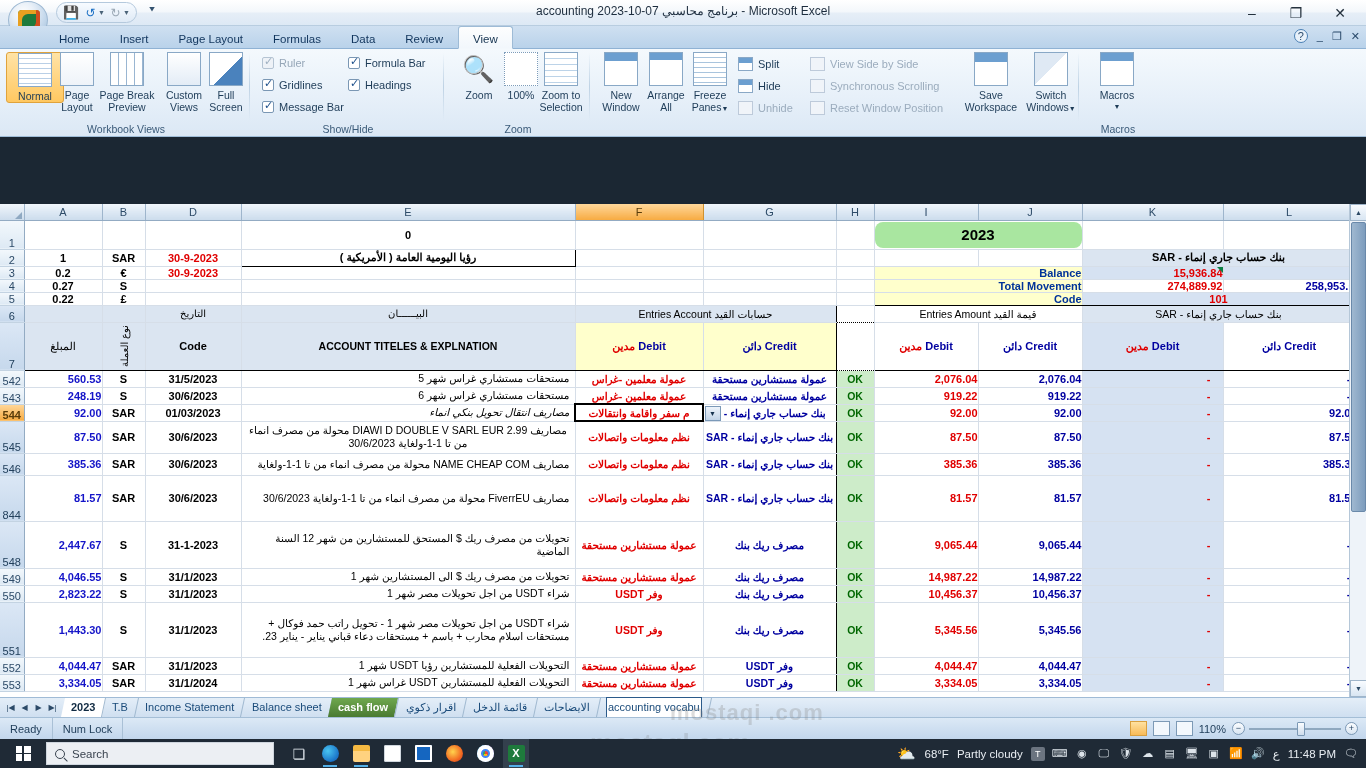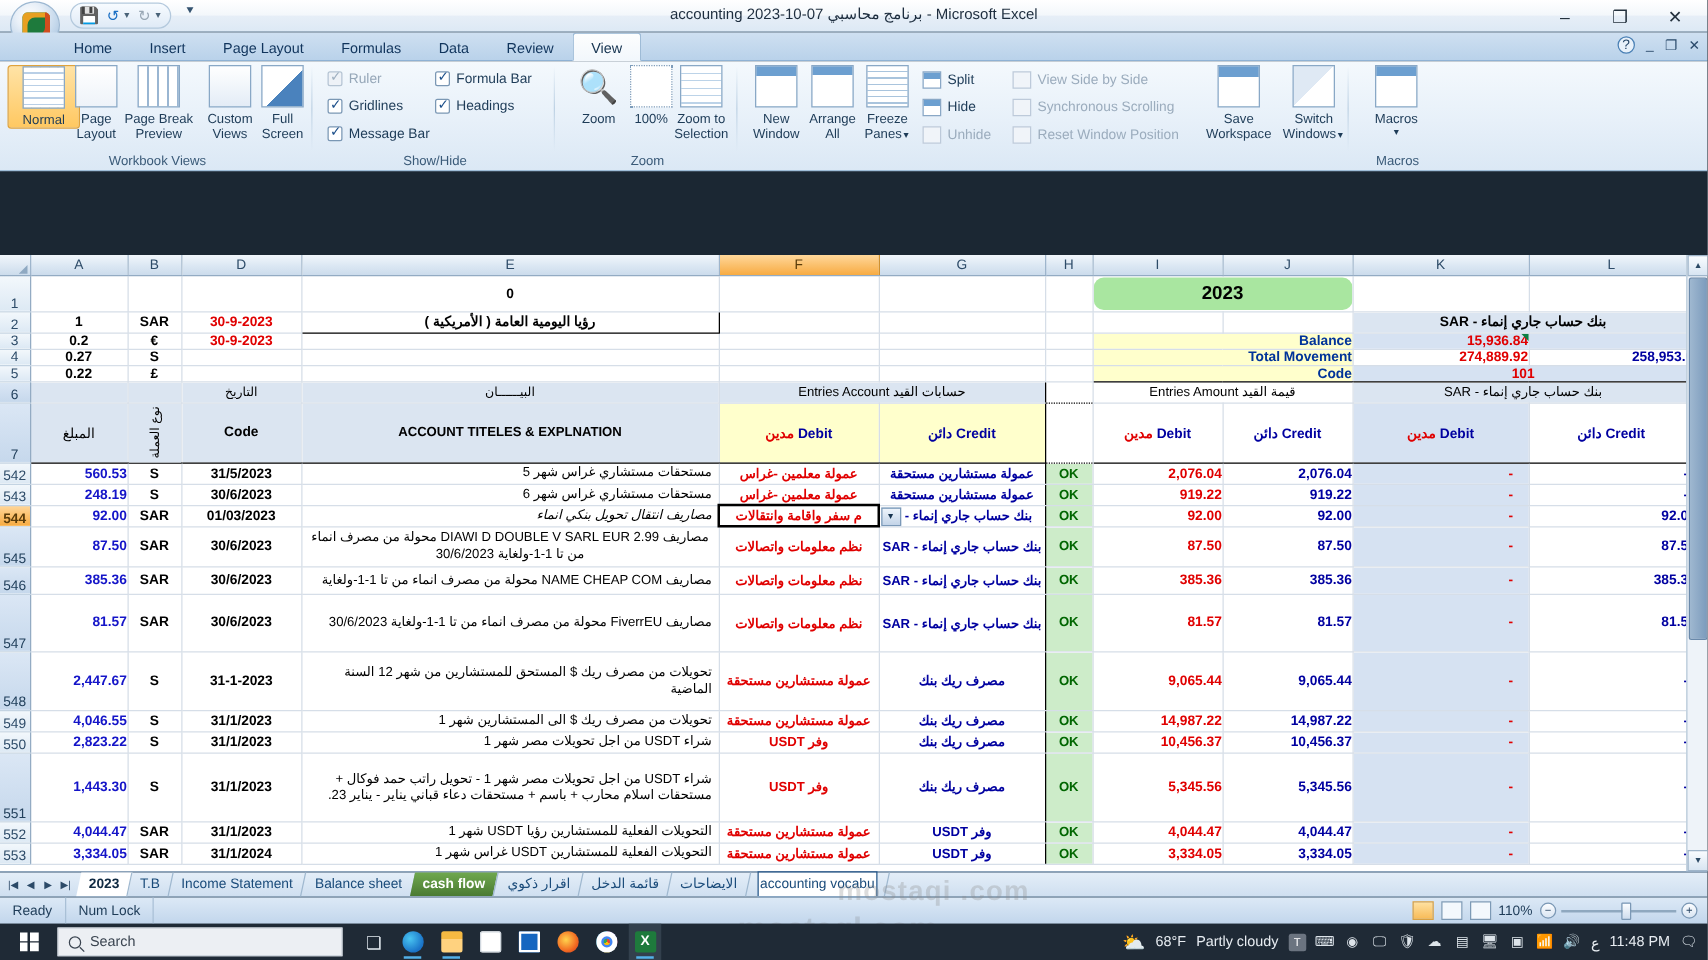--- a/index.html
+++ b/index.html
@@ -705,21 +705,21 @@
             <td class="cell ar wrapcell" style="font-size:10.5px;padding:0 5px;">مصاريف  NAME CHEAP COM محولة من مصرف انماء من تا 1-1-ولغاية</td>
             <td class="cell ctr ar red bold bl" style="font-size: 10.5px;">نظم معلومات واتصالات</td>
             <td class="cell ctr ar dkblue bold br" style="font-size: 10.5px; position: relative;">بنك حساب جاري إنماء - SAR</td>
             <td class="cell ctr bold green greenchk" style="font-size:10.5px;">OK</td>
             <td class="cell rt bold red bl">385.36</td>
             <td class="cell rt bold dkblue">385.36</td>
             <td class="cell rt bold red bluefill bl" style="padding-right:12px;">-</td>
             <td class="cell rt bold dkblue br" style="padding-right:4px;">385.3</td>
           </tr>
           <tr style="height: 46px;">
-            <td class="rowhdr hi">547</td>
+            <td class="rowhdr hi">844</td>
             <td class="cell rt bold blue bl">81.57</td>
             <td class="cell ctr bold">SAR</td>
             <td class="cell ctr bold">30/6/2023</td>
             <td class="cell ar wrapcell" style="font-size:10.5px;padding:0 5px;">مصاريف  FiverrEU محولة من مصرف انماء من تا 1-1-ولغاية 30/6/2023</td>
             <td class="cell ctr ar red bold bl" style="font-size: 10.5px;">نظم معلومات واتصالات</td>
             <td class="cell ctr ar dkblue bold br" style="font-size: 10.5px; position: relative;">بنك حساب جاري إنماء - SAR</td>
             <td class="cell ctr bold green greenchk" style="font-size:10.5px;">OK</td>
             <td class="cell rt bold red bl">81.57</td>
             <td class="cell rt bold dkblue">81.57</td>
             <td class="cell rt bold red bluefill bl" style="padding-right:12px;">-</td>

